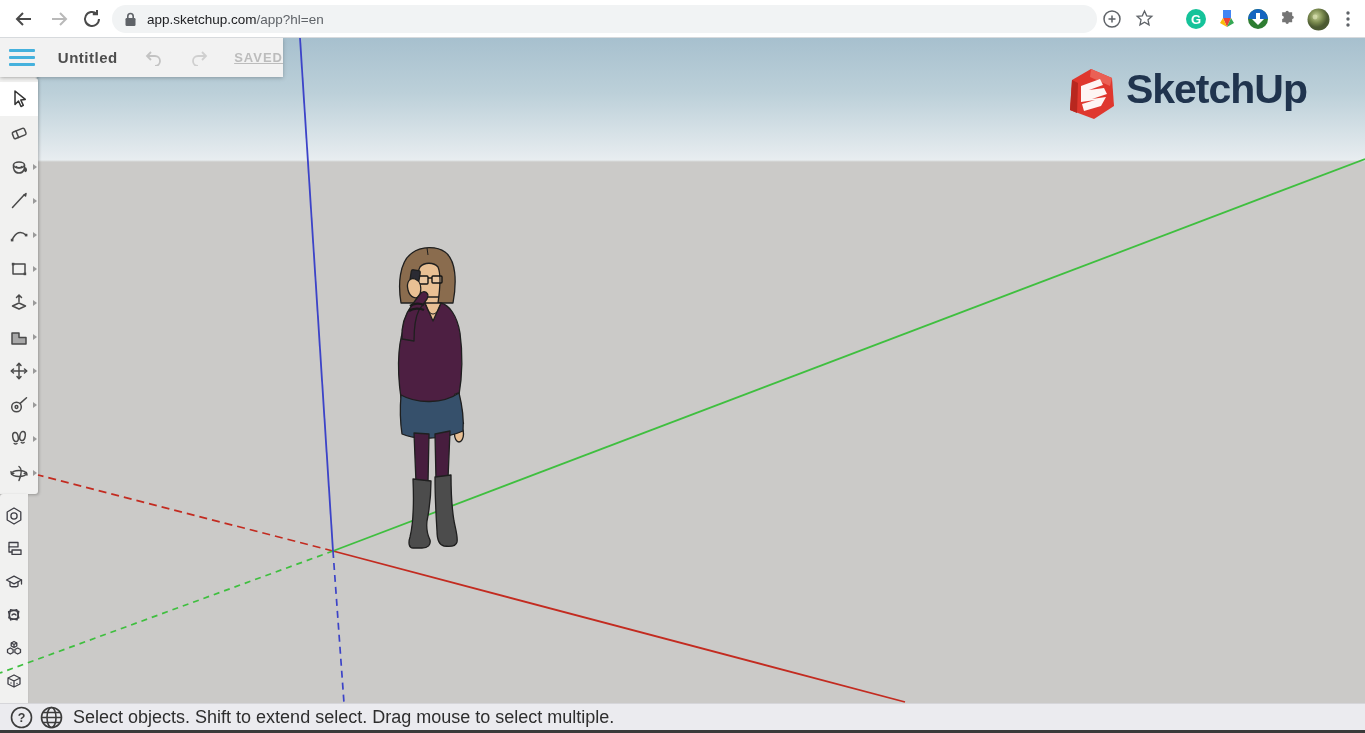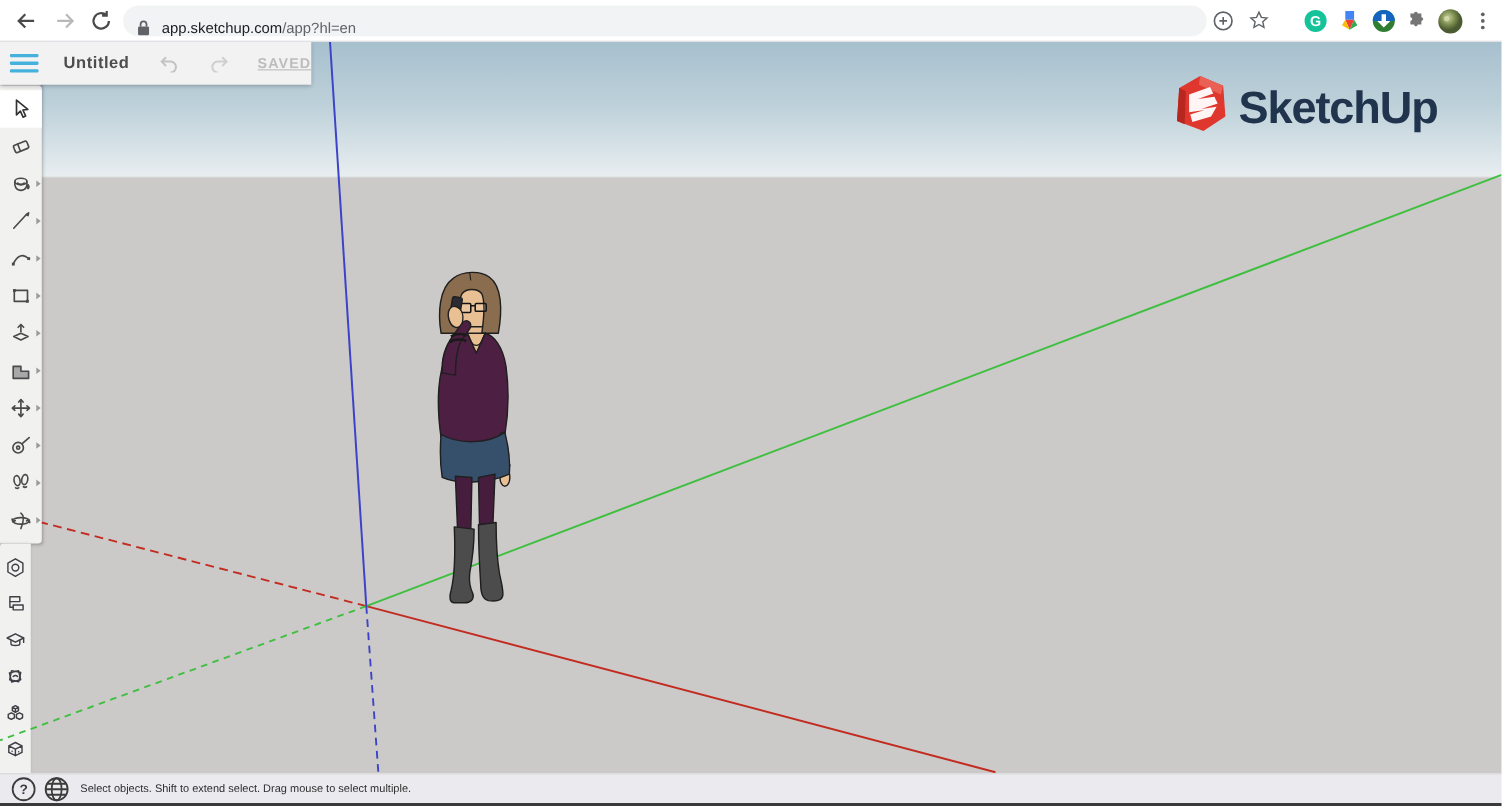--- a/index.html
+++ b/index.html
@@ -2,57 +2,57 @@
 <html><head>
 <meta charset="utf-8">
 <style>
   * { margin:0; padding:0; box-sizing:border-box; }
   html,body { width:1365px; height:733px; overflow:hidden; font-family:"Liberation Sans", sans-serif; background:#fff; }
   .abs { position:absolute; }
 
   
   #browser-bar { left:0; top:0; width:1365px; height:38px; background:#ffffff; border-bottom:1px solid #d7dadd; z-index:50; }
   .nav-ic { width:24px; height:24px; top:7px; color:#555; }
-  .omnibox { left:112px; top:5px; width:985px; height:28px; background:#f1f3f4; border-radius:14px; display:flex; align-items:flex-end; padding:0 12px; }
+  .omnibox { left:112px; top:5px; width:985px; height:28px; background:#f1f3f4; border-radius:14px; display:flex; align-items:center; padding:0 12px; }
   .url { font-size:13.5px; color:#202124; margin-left:10px; white-space:nowrap; }
   .url .path { color:#5f6368; }
   .ext-row { right:8px; top:0; height:38px; display:flex; align-items:center; gap:9px; }
 
   
   #canvas { left:0; top:38px; width:1365px; height:665px;
     background:linear-gradient(180deg,#a7c0ce 0px,#bcd0d9 55px,#e8edf0 122px,#cbcac8 124px,#cbcac8 100%); }
 
   
   #doc-bar { left:0; top:0; width:283px; height:39px; background:#f2f2f2; box-shadow:0 1px 4px rgba(0,0,0,.25); display:flex; align-items:center; z-index:20;justify-content:space-between; }
   #hamburger { width:26px; height:17px; margin-left:9px; display:flex; flex-direction:column; justify-content:space-between; cursor:pointer; }
   #hamburger span { display:block; height:3px; background:#45b1dd; border-radius:1px; }
   #doc-title { margin-left:22px; font-size:15px; font-weight:bold; color:#4d4d4d; letter-spacing:.5px; }
   .histbtn { color:#c3c3c3; font-size:17px; margin-left:26px; cursor:default; }
   #saved-label { margin-left:24px; font-size:13px; font-weight:bold; color:#bcbcbc; letter-spacing:1px;text-decoration:underline; }
 
   
-  #watermark { right:58px; top:28px; display:flex; align-items:flex-end; gap:8px; z-index:5; }
+  #watermark { right:58px; top:28px; display:flex; align-items:flex-start; gap:8px; z-index:5; }
   #watermark .wordmark { font-size:41px; font-weight:bold; color:#20344e; letter-spacing:-1px; }
 
   
   #search-box { left:0; top:102px; width:38px; height:40px; background:#f1f1f0; box-shadow:1px 1px 3px rgba(0,0,0,.25); border-radius:0 3px 3px 0; display:flex; align-items:center; justify-content:center; z-index:20; }
   #tool-palette { left:0; top:154px; width:38px; padding:4px 0; background:#f1f1f0; box-shadow:1px 1px 3px rgba(0,0,0,.25); border-radius:0 3px 3px 0; z-index:20; }
   .tool { width:38px; height:34px; display:flex; align-items:center; justify-content:center; position:relative; cursor:pointer; }
   .tool.active { background:#ffffff; }
   .tool .fly { position:absolute; right:1px; top:50%; transform:translateY(-50%); width:0; height:0; border-left:4px solid #9a9a9a; border-top:3px solid transparent; border-bottom:3px solid transparent; }
   .tool svg { stroke:#4a4a4a; fill:none; stroke-width:1.5; stroke-linecap:round; stroke-linejoin:round; }
 
   
   #panel-palette { right:0; top:132px; width:28px; padding:5px 0; background:#f1f1f0; box-shadow:-1px 1px 3px rgba(0,0,0,.2); border-radius:3px 0 0 3px; z-index:20; }
   .panel-btn { width:28px; height:33px; display:flex; align-items:center; justify-content:center; cursor:pointer; }
   .panel-btn svg { stroke:#3f3f46; fill:none; stroke-width:1.3; stroke-linecap:round; stroke-linejoin:round; }
 
   
   #status-bar { left:0; top:703px; width:1365px; height:30px; background:#ebebef; border-top:1px solid #d6d6da; border-bottom:3px solid #3a3a3a; display:flex; align-items:center; z-index:40; }
-  #status-hint { font-size:10px; color:#2e2e2e; margin-left:10px; }
+  #status-hint { font-size:18px; color:#2e2e2e; margin-left:10px; }
   #measure-wrap { position:absolute; right:8px; display:flex; align-items:center; gap:8px; }
   #measure-label { font-size:13.5px; color:#2e2e2e; }
   #measurements-input { width:148px; height:20px; border:1px solid #9a9a9a; background:#fff; font-size:12px; padding:0 4px; }
 
   svg.lineart { stroke:#3c3c3c; fill:none; stroke-width:1.6; stroke-linecap:round; stroke-linejoin:round; }
 </style>
 </head>
 <body>
 
 <div id="browser-bar" class="abs">

